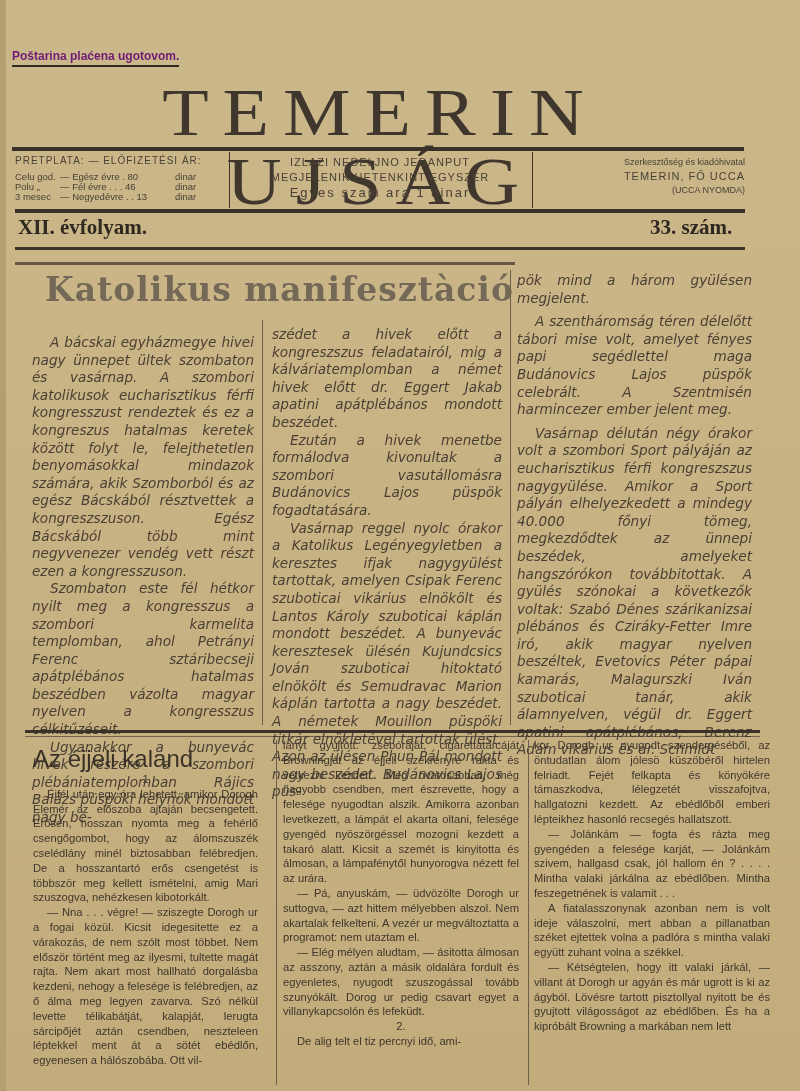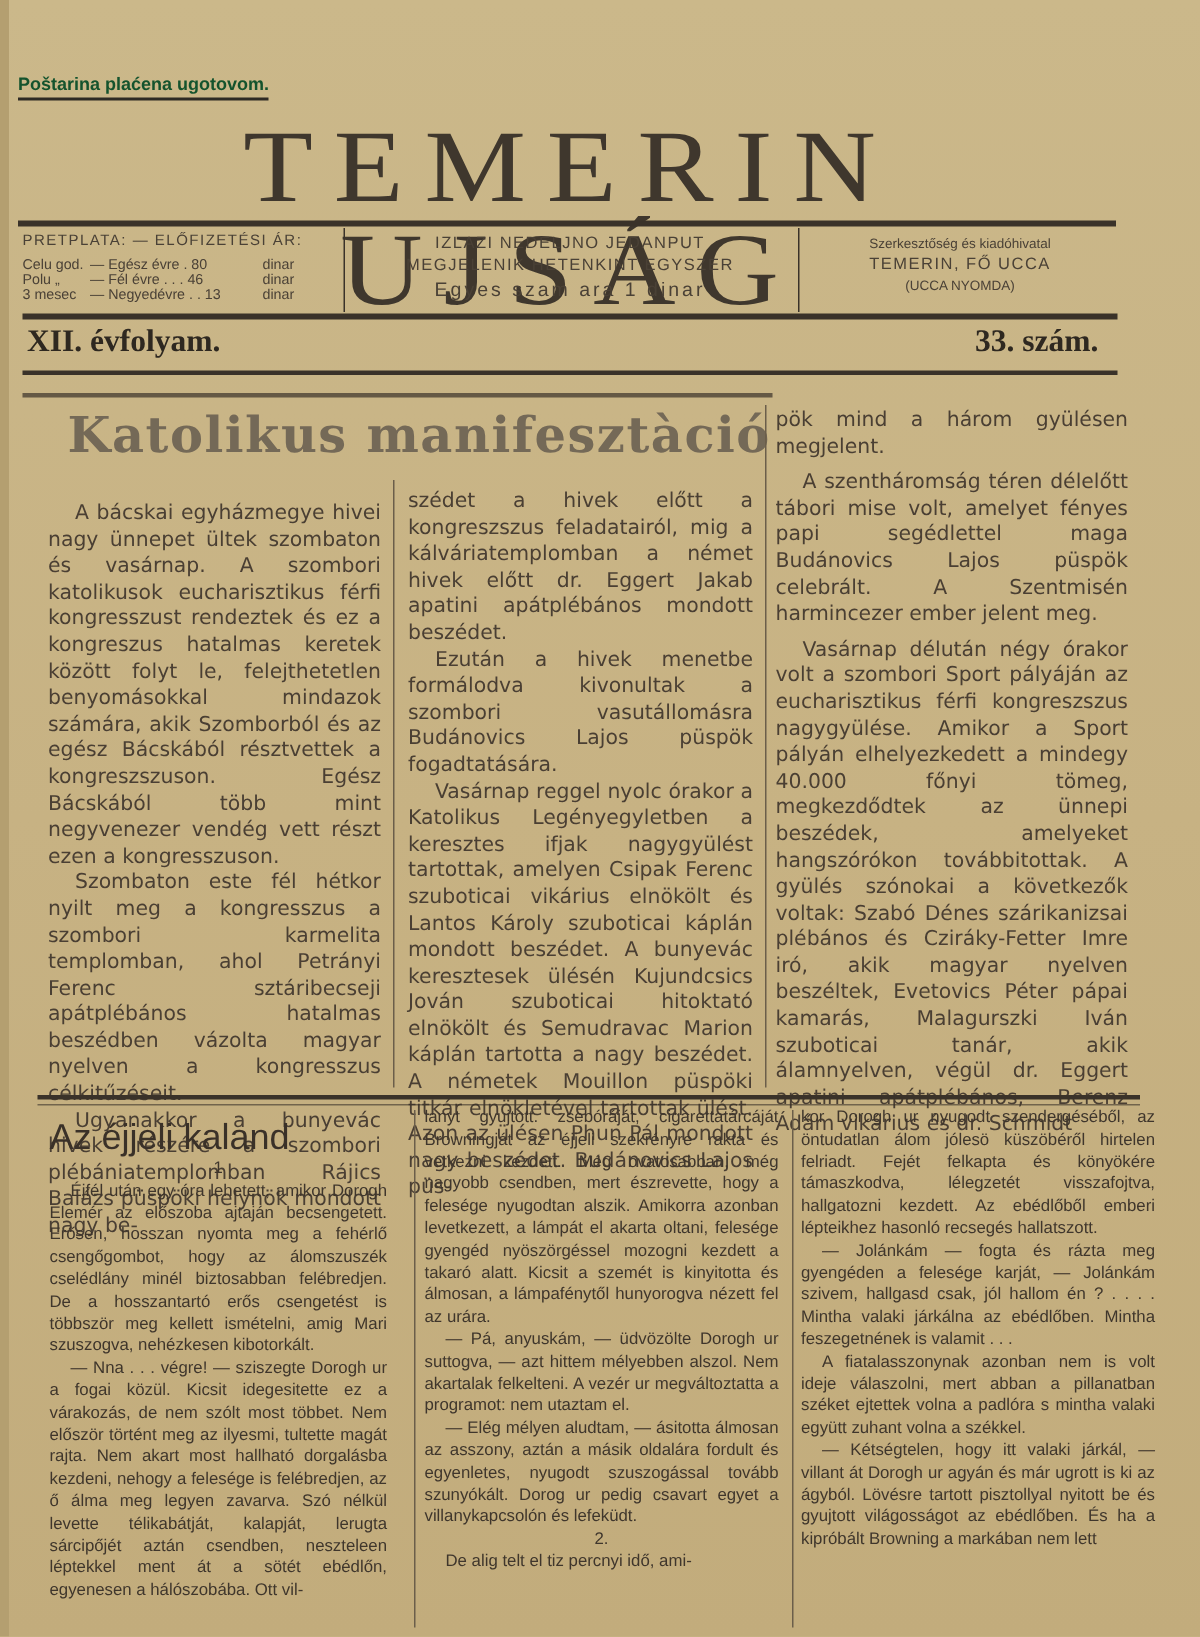--- a/index.html
+++ b/index.html
@@ -9,47 +9,47 @@
     background-image: linear-gradient(180deg, #cbb88a 0%, #c7b283 50%, #c2ac7c 100%);
     color: #3a3128;
     font-family: "DejaVu Serif", serif;
     position: relative;
   }
   .page { position: absolute; left: 0; top: 0; width: 800px; height: 1091px; }
   .left-edge { position: absolute; left: 0; top: 0; width: 6px; height: 1091px; background: #b49f70; }
   .postage {
     position: absolute; left: 12px; top: 49px;
     font-family: "Liberation Sans", sans-serif; font-weight: bold; font-size: 12px;
-    color: #14532d; border-bottom: 2px solid #2e2a24; padding-bottom: 2px;
+    color: #701a75; border-bottom: 2px solid #2e2a24; padding-bottom: 2px;
   }
   .masthead {
     position: absolute; left: 30px; top: 70px; width: 700px; text-align: center;
     font-family: "Liberation Serif", serif; font-size: 76px; letter-spacing: 14px;
     color: #3f372d; line-height: 76px; transform: scaleY(0.9);
   }
   .rule { position: absolute; background: #3a3229; }
   .info-box { position: absolute; top: 155px; height: 48px; font-family: "Liberation Sans", sans-serif; color: #4a4136; }
   .info-left { left: 15px; width: 215px; font-size: 9.5px; }
   .info-left .hdr { font-size: 10px; letter-spacing: 1px; margin-bottom: 6px; }
   .price-row { display: flex; line-height: 10px; }
   .price-row .a { width: 45px; }
   .price-row .b { width: 115px; }
   .price-row .c { width: 40px; }
   .info-mid { left: 235px; width: 290px; text-align: center; font-size: 11px; letter-spacing: 1px; line-height: 15px; }
   .info-mid .big { font-size: 13px; letter-spacing: 2px; }
-  .info-right { left: 535px; width: 210px; text-align: center; font-size: 9px; line-height: 14px; }
+  .info-right { left: 535px; width: 210px; text-align: right; font-size: 9px; line-height: 14px; }
   .info-right .addr { font-size: 11px; letter-spacing: 1px; }
   .vline { position: absolute; width: 1px; background: #3a3229; top: 152px; height: 56px; }
   .dateline { position: absolute; top: 215px; height: 28px; font-family: "Liberation Serif", serif; font-weight: bold; font-size: 21px; color: #2e2820; }
   .headline {
     position: absolute; left: 45px; top: 270px; font-family: "DejaVu Serif", serif;
     font-weight: bold; font-size: 33px; color: #6b6152; letter-spacing: 1px; opacity: 0.9;
   }
   .col { position: absolute; font-family: "DejaVu Sans", sans-serif; font-size: 13.6px; line-height: 17.6px; color: #4a3f33; text-align: justify; }
-  .col p { margin: 0; text-indent: 18px; }
+  .col p { margin: 0; text-indent: 18px; font-style: italic; }
   .col p.first { text-indent: 0; }
   .col2 { position: absolute; font-family: "Liberation Sans", sans-serif; font-size: 11.2px; line-height: 14.8px; color: #3f362c; text-align: justify; }
   .col2 p { margin: 0; text-indent: 14px; }
   .col2 p.first { text-indent: 0; }
   .col2 .center { text-align: center; text-indent: 0; }
   .subhead { position: absolute; left: 33px; top: 745px; font-family: "Liberation Sans", sans-serif; font-size: 24px; color: #3a3128; }
   .colrule { position: absolute; width: 1px; background: #6b5e4a; }
 </style>
 </head>
 <body>

